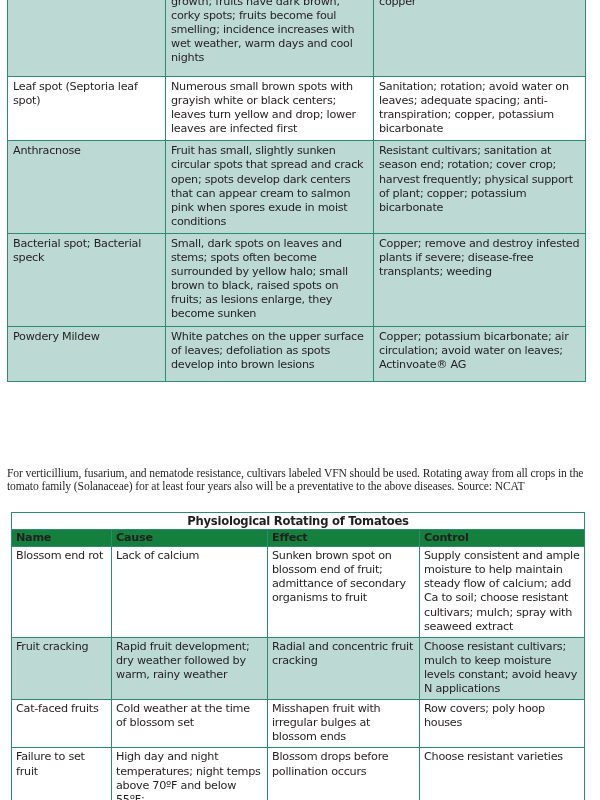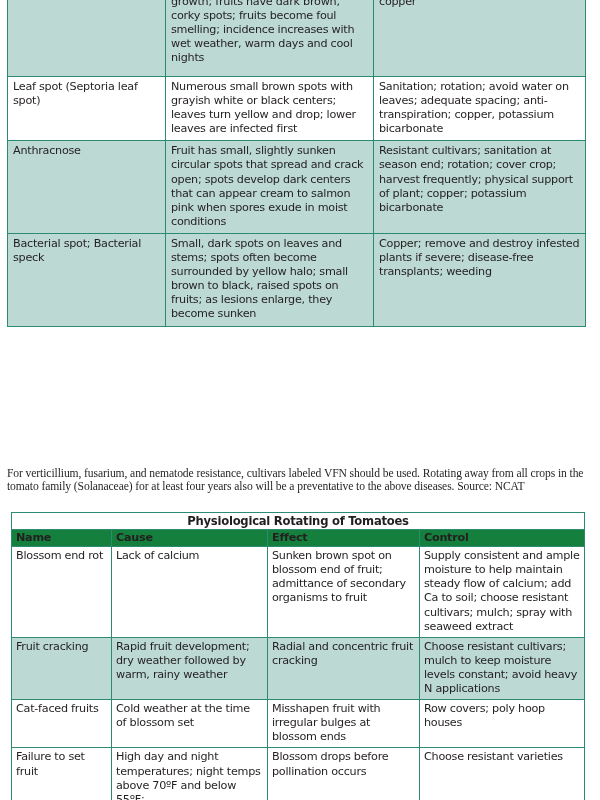--- a/index.html
+++ b/index.html
@@ -64,20 +64,25 @@
     <tr class="shade" style="height:75px">
       <td>Anthracnose</td>
       <td>Fruit has small, slightly sunken circular spots that spread and crack open; spots develop dark centers that can appear cream to salmon pink when spores exude in moist conditions</td>
       <td>Resistant cultivars; sanitation at season end; rotation; cover crop; harvest frequently; physical support of plant; copper; potassium bicarbonate</td>
     </tr>
     <tr class="shade" style="height:71px">
       <td>Bacterial spot; Bacterial speck</td>
       <td>Small, dark spots on leaves and stems; spots often become surrounded by yellow halo; small brown to black, raised spots on fruits; as lesions enlarge, they become sunken</td>
       <td>Copper; remove and destroy infested plants if severe; disease-free transplants; weeding</td>
     </tr>
+    <tr class="shade" style="height:55px">
+      <td>Powdery Mildew</td>
+      <td>White patches on the upper surface of leaves; defoliation as spots develop into brown lesions</td>
+      <td>Copper; potassium bicarbonate; air circulation; avoid water on leaves; Actinvoate® AG</td>
+    </tr>
   </tbody>
 </table>
 
 <p class="note">For verticillium, fusarium, and nematode resistance, cultivars labeled VFN should be used. Rotating away from all crops in the tomato family (Solanaceae) for at least four years also will be a preventative to the above diseases. Source: NCAT</p>
 
 <table class="t2">
   <colgroup>
       <col class="d1">
       <col class="d2">
       <col class="d3">

